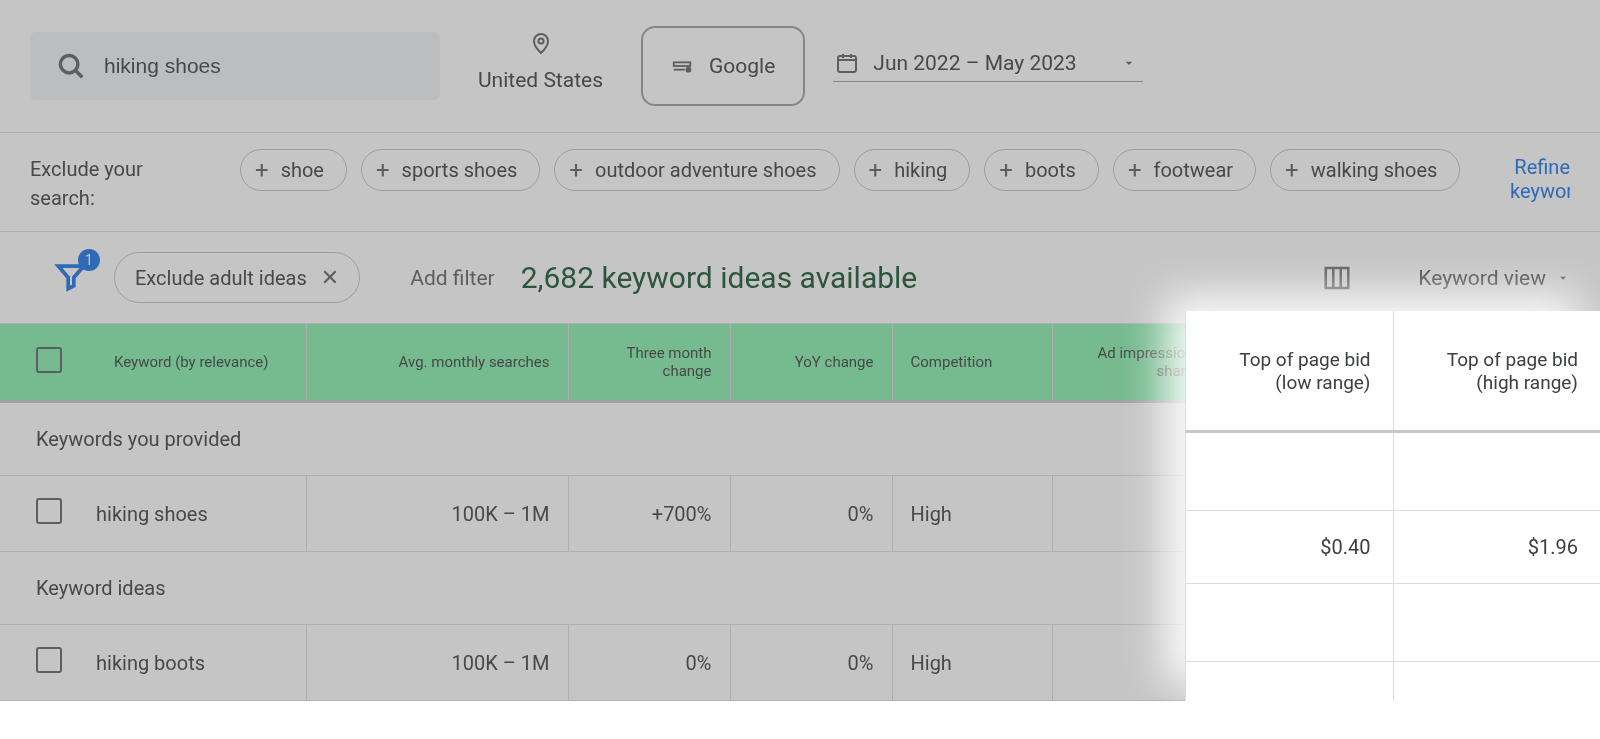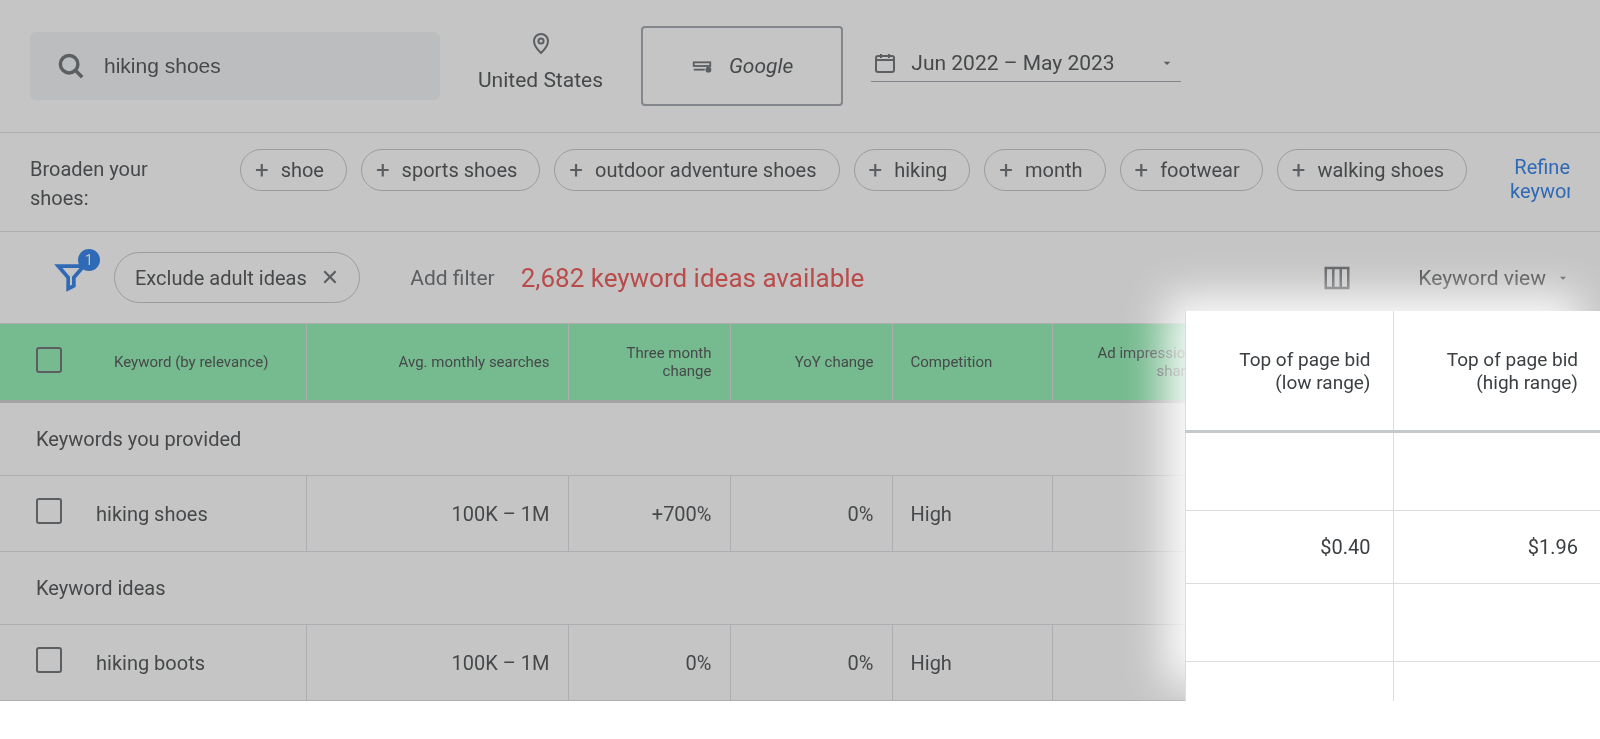--- a/index.html
+++ b/index.html
@@ -51,26 +51,25 @@
     align-items: center;
     gap: 12px;
     font-size: 21px;
     color: #3c4043;
     padding: 0 10px;
     height: 68px;
     flex-direction: column;
   }
   .network-box {
     border: 2px solid #9aa0a6;
-    border-radius: 4px;
-    padding: 0 48px;
+    border-radius: 14px;
+    padding: 0 28px;
     height: 80px;
     display:flex; align-items:center; gap:16px;
     font-size:21px;
-    font-style:italic;
   }
   .date-range {
     display:flex; align-items:center; gap:14px; font-size:21px;
     border-bottom: 1px solid #9aa0a6;
     padding: 0 6px 6px 2px;
   }
   .date-range .chevron { margin-left: 30px; }
 
   
   .broaden-row {
@@ -128,21 +127,21 @@
   .filter-chip {
     display:flex; align-items:center; gap:14px;
     border:1px solid #bdc1c6;
     border-radius: 999px;
     padding: 12px 20px;
     font-size: 20px;
     background:#fff;
   }
   .filter-chip .x { font-size:22px; color:#5f6368; cursor:pointer; }
   .add-filter { font-size:21px; color:#5f6368;margin-left:24px; }
-  .count-text { font-size:26px; color:#ef4444; }
+  .count-text { font-size:30px; color:#14532d; }
   .spacer { flex:1; }
   .kw-view { display:flex; align-items:center; gap:10px; font-size:21px; color:#3c4043; }
 
   
   table { border-collapse: collapse; width:100%; table-layout:fixed; }
   th, td { text-align:left; font-weight:400; }
   thead th {
     border-top:1px solid #dadce0;
     border-bottom:3px solid #c6c9cc;
     padding: 20px 18px;
@@ -279,41 +278,41 @@
     <span>Jun 2022 – May 2023</span>
     <span class="chevron inline-icon">
       <svg width="16" height="16" viewBox="0 0 24 24" fill="#5f6368">
           <path d="M7 10l5 5 5-5z"></path>
         </svg>
     </span>
   </div>
 </div>
 
 <div class="broaden-row">
-  <div class="broaden-label">Broaden your shoes:</div>
+  <div class="broaden-label">Exclude your search:</div>
   <div class="chip-wrap">
     <div class="chip">
         <span class="plus">+</span>
         <span>shoe</span>
       </div>
     <div class="chip">
         <span class="plus">+</span>
         <span>sports shoes</span>
       </div>
     <div class="chip">
         <span class="plus">+</span>
         <span>outdoor adventure shoes</span>
       </div>
     <div class="chip">
         <span class="plus">+</span>
         <span>hiking</span>
       </div>
     <div class="chip">
         <span class="plus">+</span>
-        <span>month</span>
+        <span>boots</span>
       </div>
     <div class="chip">
         <span class="plus">+</span>
         <span>footwear</span>
       </div>
     <div class="chip">
         <span class="plus">+</span>
         <span>walking shoes</span>
       </div>
   </div>

